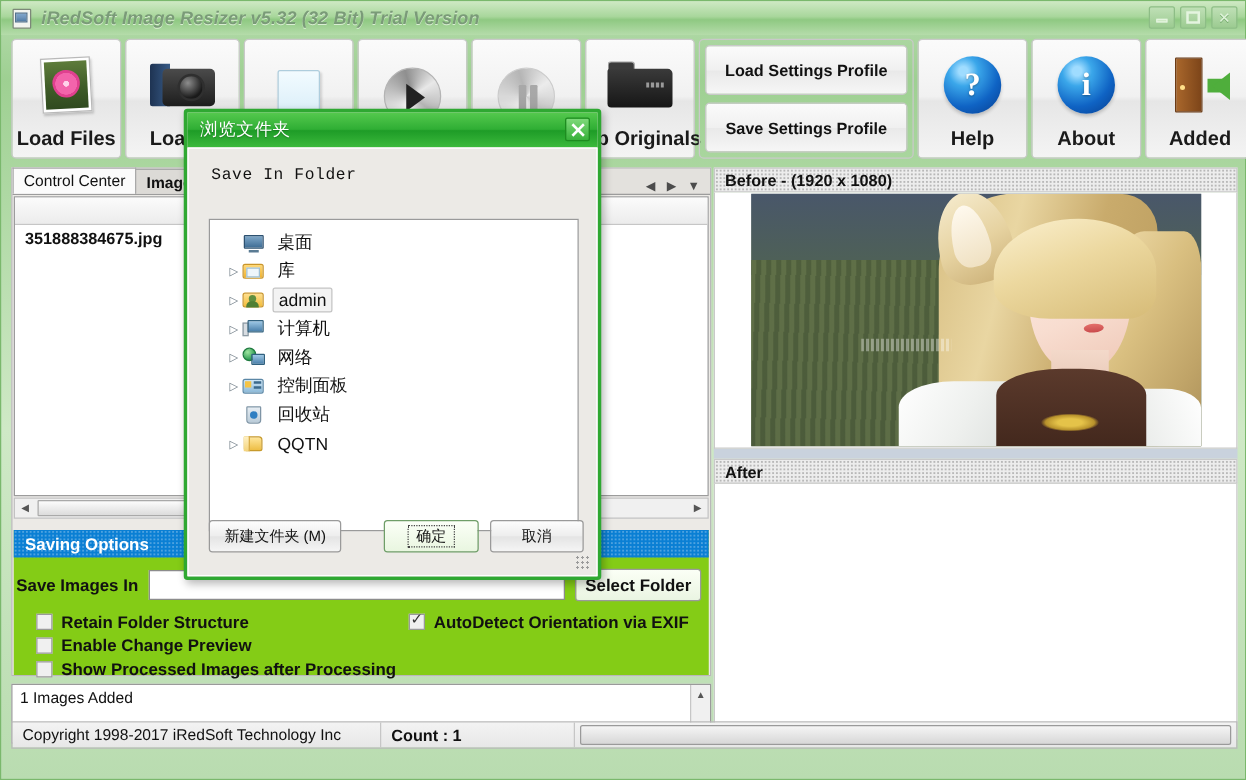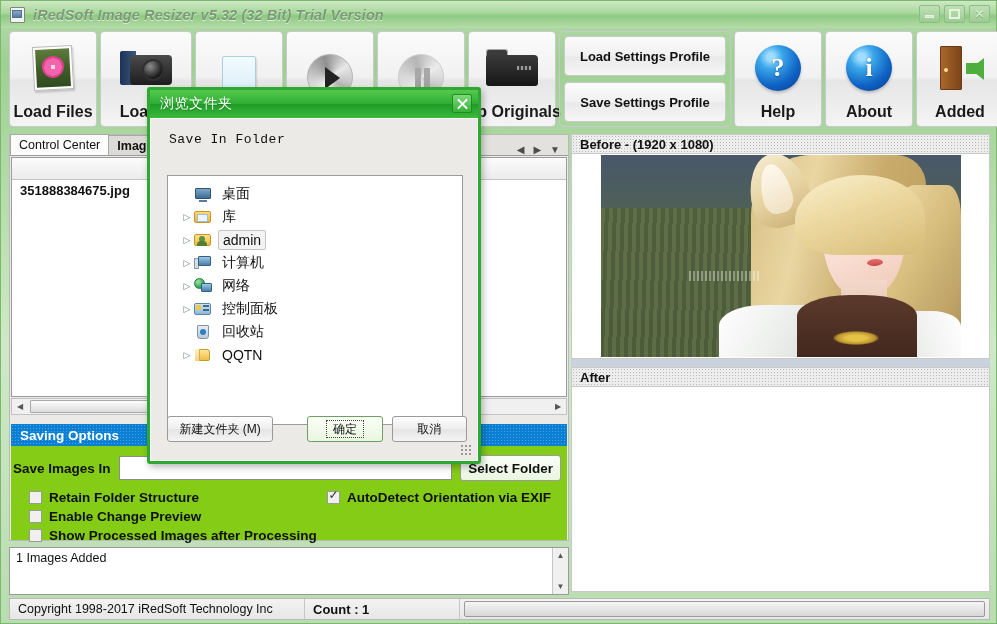--- a/index.html
+++ b/index.html
@@ -351,21 +351,21 @@
     display:flex; align-items:center; justify-content:center; overflow:hidden;
     position:relative;
   }
   #after-area {
     height:205px; background:#fff; border:1px solid #c9c9c9; border-top:none;
   }
   .pv-gap { height:8px; background:#c9d2dd; }
 
   
   #statusbar {
-    position:absolute; left:8px; top:597px; width:981px; height:22px;
+    position:absolute; left:8px; top:576px; width:981px; height:22px;
     background:linear-gradient(to bottom,#f3f3f3,#e7e7e7);
     border:1px solid #b9b9b9;
     display:flex; align-items:center;
   }
   #statusbar .cell {
     height:100%; display:flex; align-items:center; padding:0 8px;
     font-size:12.5px; color:#111;
     border-right:1px solid #c6c6c6;
   }
   #statusbar .cell.copy { width:295px; }

